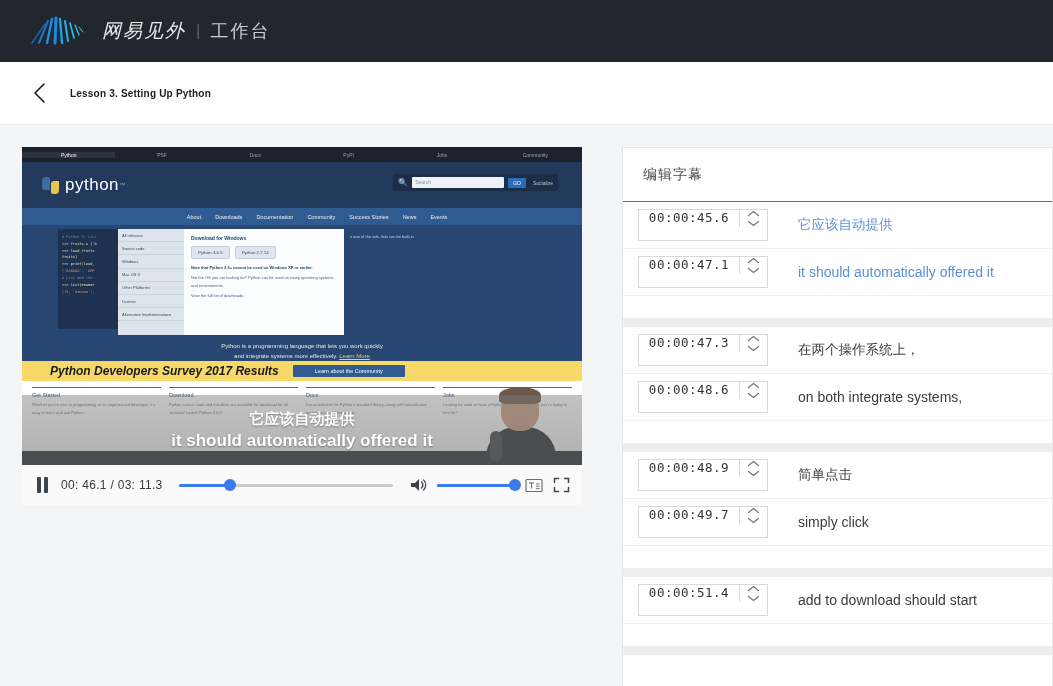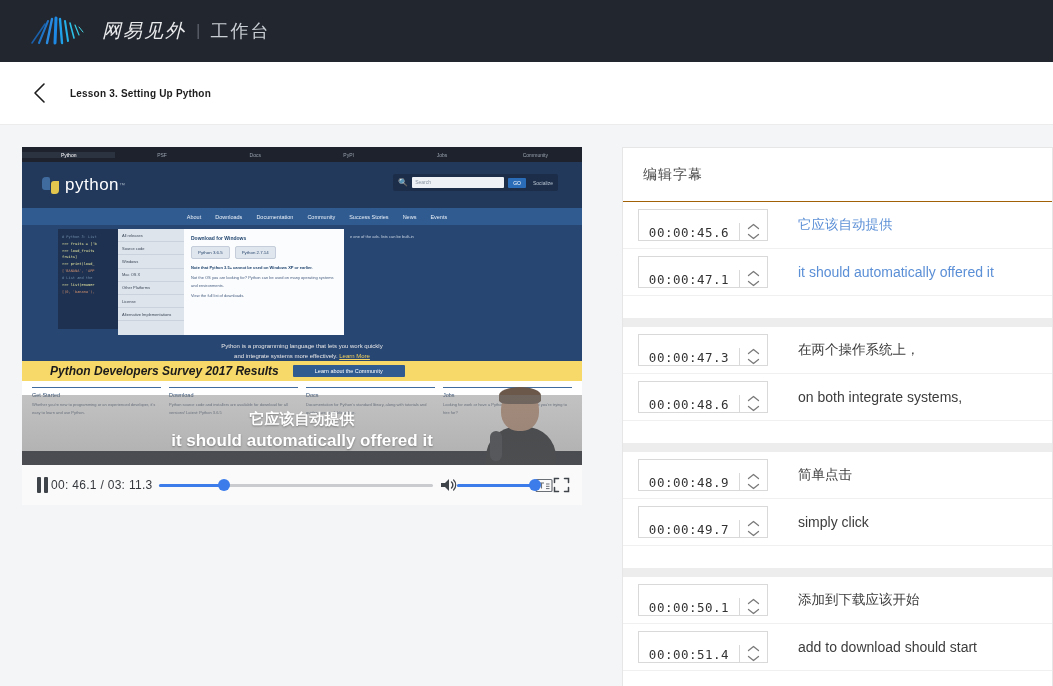--- a/index.html
+++ b/index.html
@@ -174,21 +174,21 @@
     text-shadow: 0 1px 2px rgba(0,0,0,.35);
   }
   .sub-en {
     color: #fff; font-size: 17px; font-weight: bold;
     text-shadow: 0 1px 2px rgba(0,0,0,.35);
   }
 
   
   .controls {
     height: 40px; background: #fafafa; display: flex; align-items: center;
-    padding: 0 12px; 
+    padding: 0 12px; gap: 10px;
   }
   .play-btn { display: flex; gap: 3px; cursor: pointer; padding: 2px 3px; }
   .play-btn span { width: 4px; height: 16px; background: #3f434a; border-radius: 1px; }
   .time-text {
     font-size: 12px; color: #35383d; letter-spacing: .3px; white-space: nowrap;
   }
   .slider { position: relative; height: 14px; display: flex; align-items: center; cursor: pointer; }
   .slider .track { height: 3px; width: 100%; background: #c9cbce; border-radius: 2px; }
   .slider .fill { position: absolute; left: 0; height: 3px; background: #3b7bea; border-radius: 2px; }
   .slider .knob {
@@ -214,21 +214,21 @@
     font-family: "DejaVu Sans", sans-serif;
   }
   .cue-group { border-bottom: 9px solid #ededed; }
   .cue-row {
     display: flex; align-items: center; padding: 7px 0 7px 15px;
     border-bottom: 1px solid #f0f0f0;
   }
   .cue-group .cue-row:last-child { border-bottom: none; }
   .cue-pad { height: 22px; }
   .time-input {
-    display: flex; align-items: flex-end; border: 1px solid #d9d9d9;
+    display: flex; align-items: flex-start; border: 1px solid #d9d9d9;
     background: #fff; width: 130px; height: 32px; flex: 0 0 auto;
   }
   .time-val {
     flex: 1; display: flex; align-items: center; justify-content: center;
     font-family: "DejaVu Sans Mono", monospace; font-size: 12.5px;
     color: #333; letter-spacing: .5px;
   }
   .spinner {
     width: 28px; border-left: 1px solid #d9d9d9; display: flex;
     flex-direction: column; align-items: center; justify-content: center;
@@ -537,34 +537,20 @@
           </div>
         </div>
         <div class="cue-text en">simply click</div>
       </div>
       <div class="cue-pad"></div>
     </div>
 
     <div class="cue-group">
       <div class="cue-row">
         <div class="time-input">
-          <div class="time-val">00:00:50.1</div>
-          <div class="spinner">
-            <svg width="13" height="7" viewBox="0 0 13 7">
-                <polyline points="1.5,5.5 6.5,1.5 11.5,5.5" fill="none" stroke="#7a7a7a" stroke-width="1.3" stroke-linecap="round" stroke-linejoin="round"></polyline>
-              </svg>
-            <svg width="13" height="7" viewBox="0 0 13 7">
-                <polyline points="1.5,1.5 6.5,5.5 11.5,1.5" fill="none" stroke="#7a7a7a" stroke-width="1.3" stroke-linecap="round" stroke-linejoin="round"></polyline>
-              </svg>
-          </div>
-        </div>
-        <div class="cue-text">添加到下载应该开始</div>
-      </div>
-      <div class="cue-row">
-        <div class="time-input">
           <div class="time-val">00:00:51.4</div>
           <div class="spinner">
             <svg width="13" height="7" viewBox="0 0 13 7">
                 <polyline points="1.5,5.5 6.5,1.5 11.5,5.5" fill="none" stroke="#7a7a7a" stroke-width="1.3" stroke-linecap="round" stroke-linejoin="round"></polyline>
               </svg>
             <svg width="13" height="7" viewBox="0 0 13 7">
                 <polyline points="1.5,1.5 6.5,5.5 11.5,1.5" fill="none" stroke="#7a7a7a" stroke-width="1.3" stroke-linecap="round" stroke-linejoin="round"></polyline>
               </svg>
           </div>
         </div>

